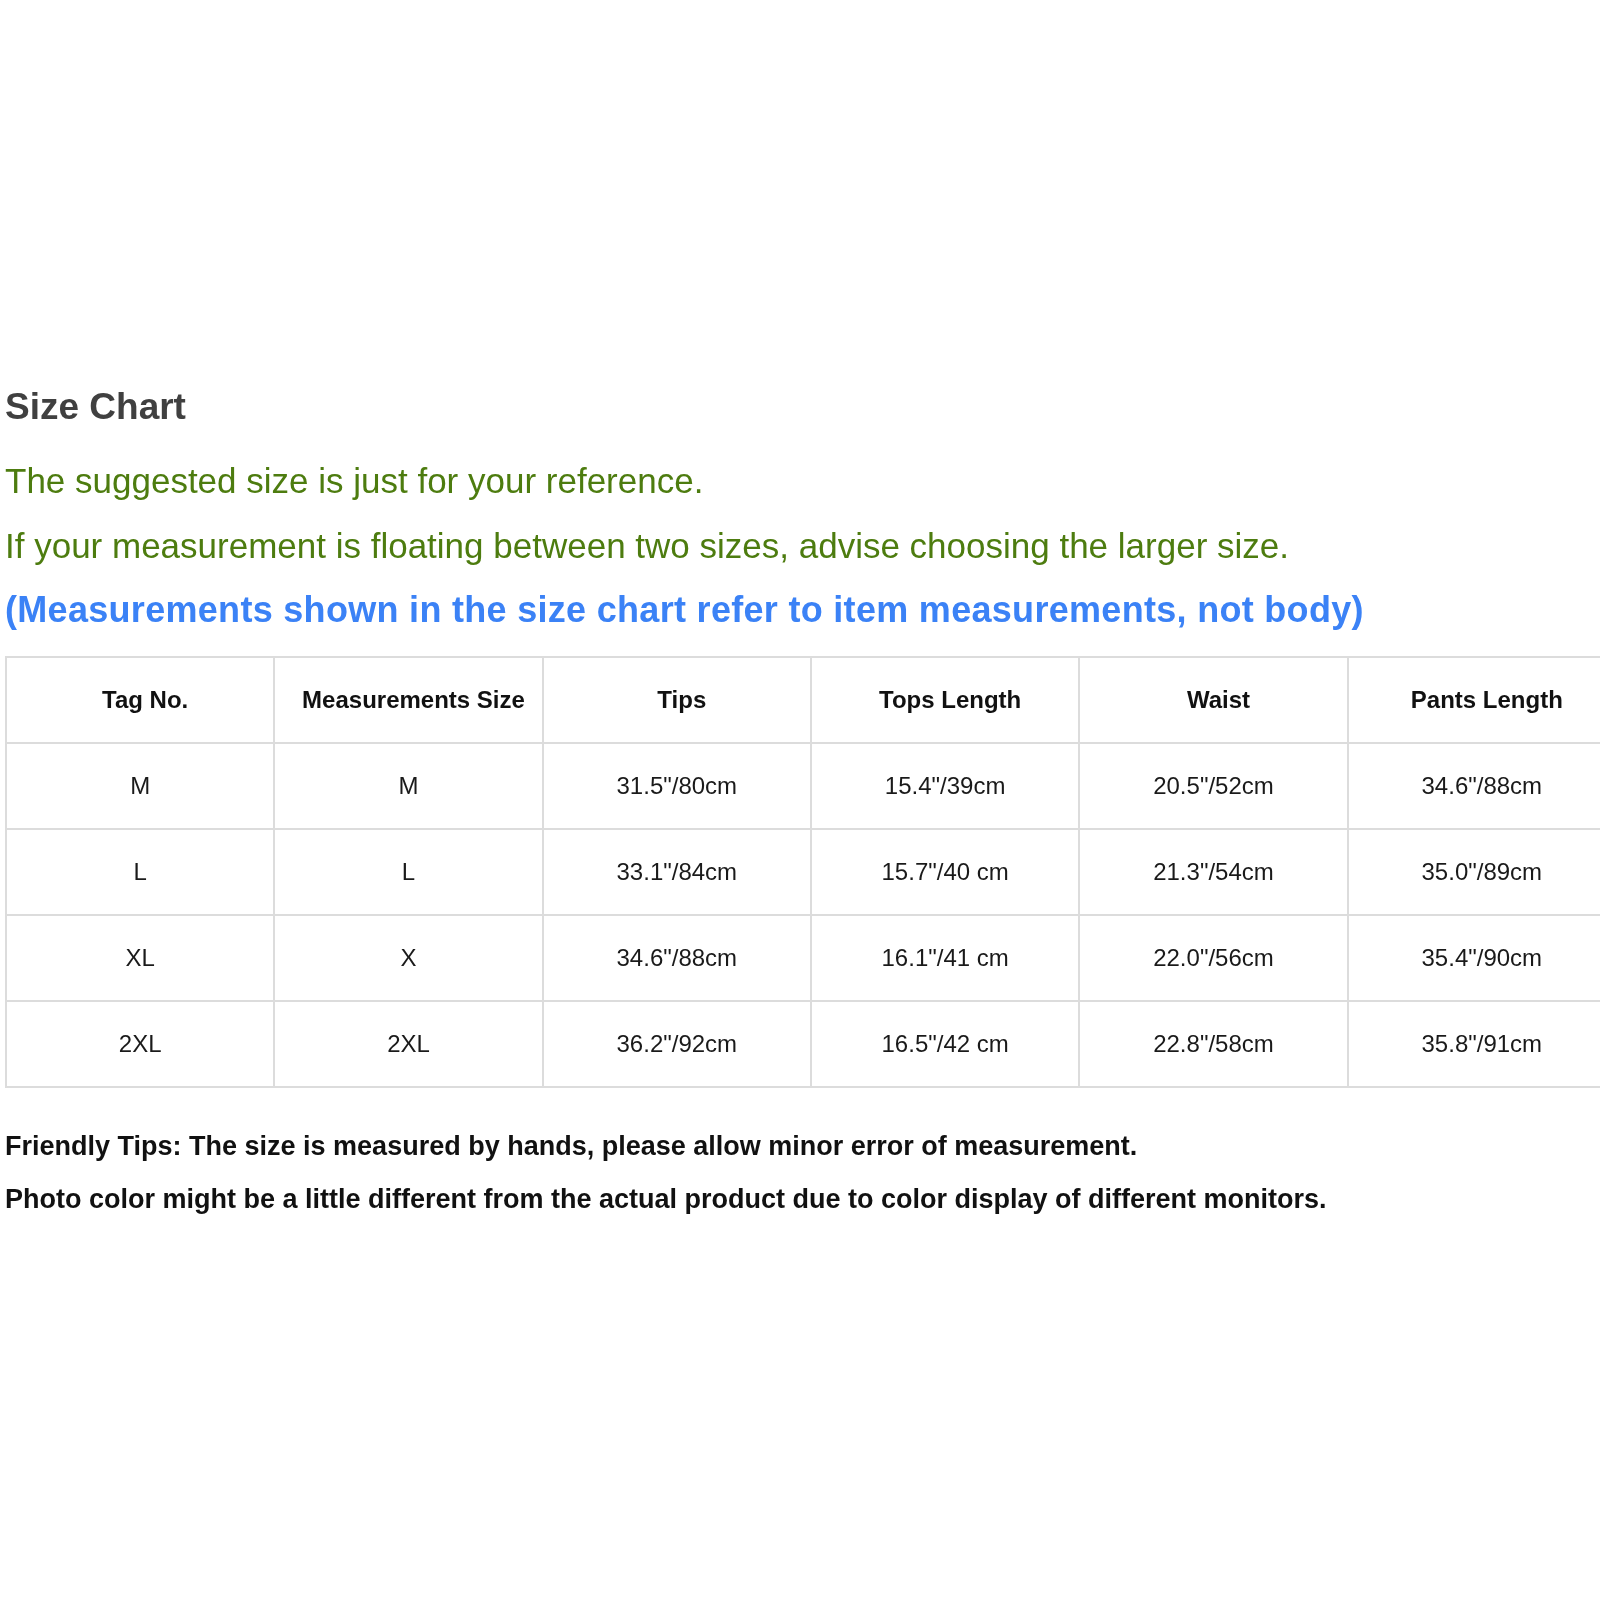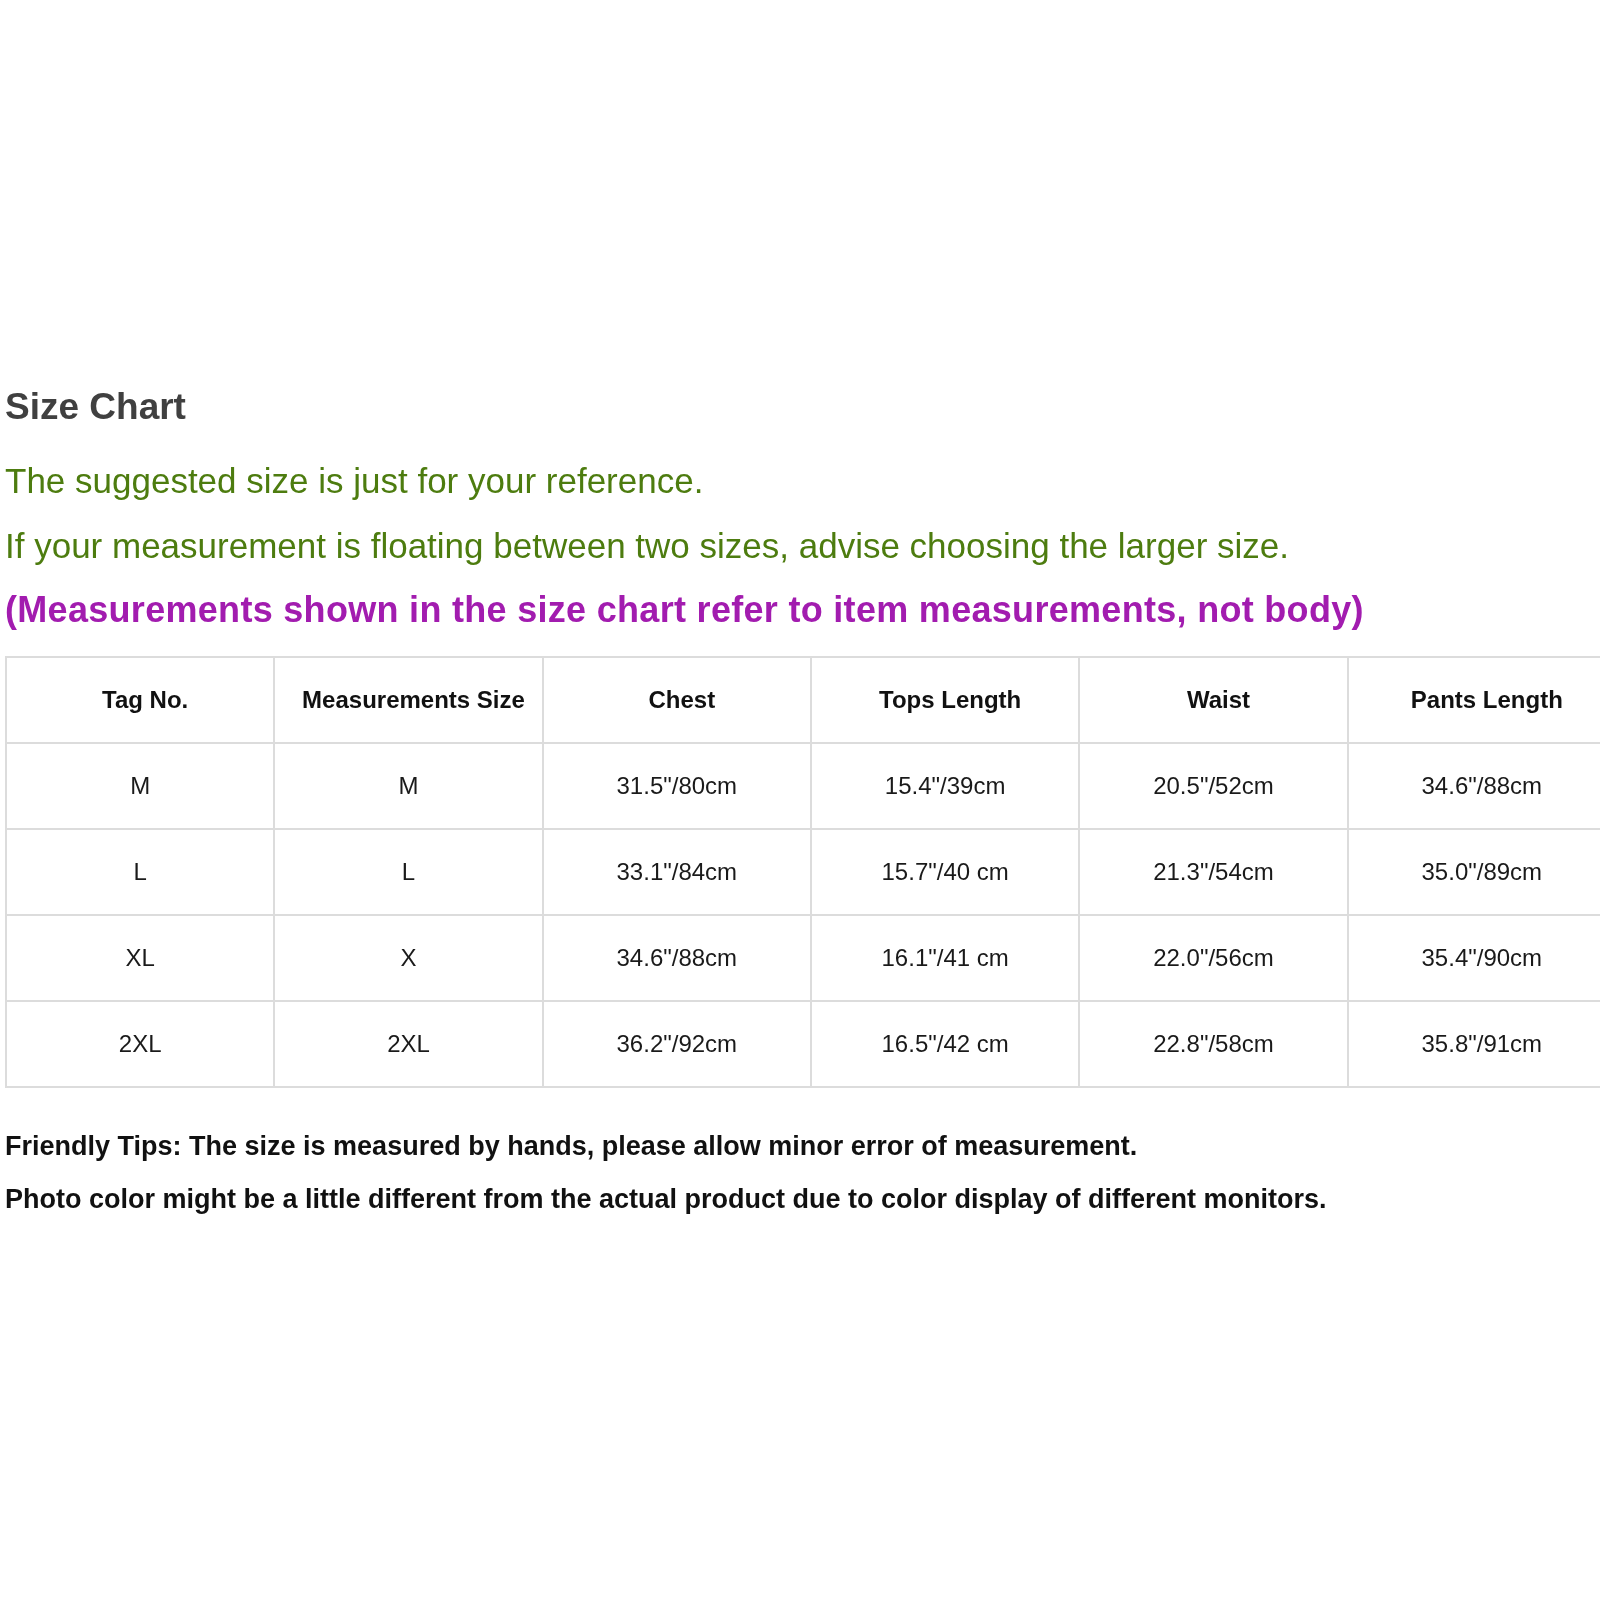--- a/index.html
+++ b/index.html
@@ -36,21 +36,21 @@
     .note-red.l1 { top: 463px; }
     .note-red.l2 { top: 528px; text-align: center; }
     .note-bold {
       position: absolute;
       left: 5px;
       top: 592px;
       font-size: 36px;
       font-weight: bold;
       line-height: 1;
       white-space: nowrap;
-      color: #a21caf;
+      color: #3b82f6;
       letter-spacing: 0.3px;
     }
     table.size-table {
       position: absolute;
       left: 5px;
       top: 656px;
       border-collapse: collapse;
       table-layout: fixed;
       width: 1612px;
     }
@@ -99,21 +99,21 @@
       <col>
       <col>
       <col>
       <col>
       <col>
   </colgroup>
   <thead>
     <tr>
       <th>Tag No.</th>
       <th>Measurements Size</th>
-      <th>Chest</th>
+      <th>Tips</th>
       <th>Tops Length</th>
       <th>Waist</th>
       <th>Pants Length</th>
     </tr>
   </thead>
   <tbody>
     <tr>
       <td>M</td>
       <td>M</td>
       <td>31.5"/80cm</td>

